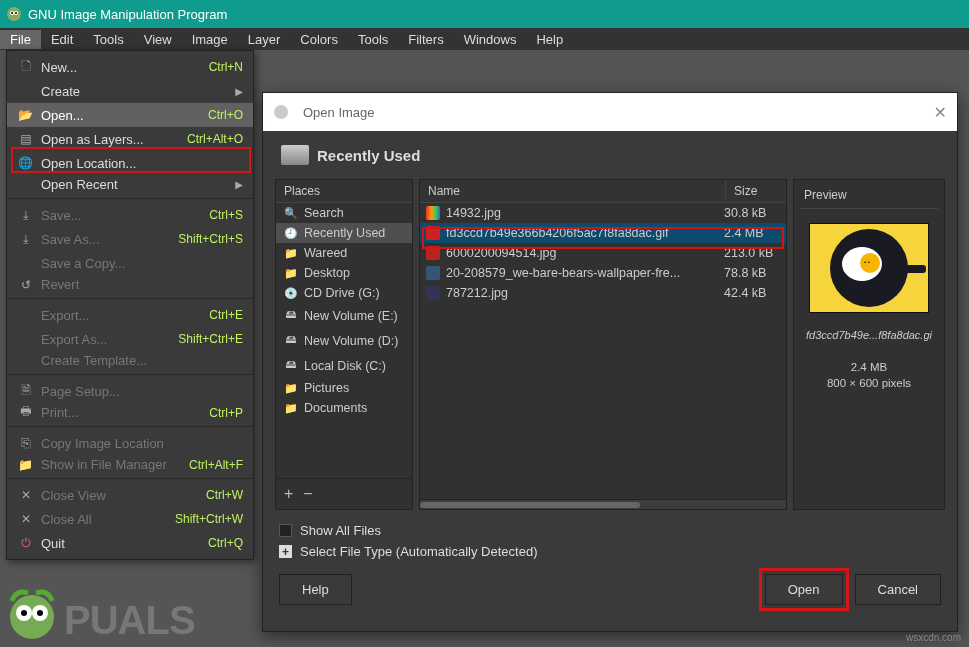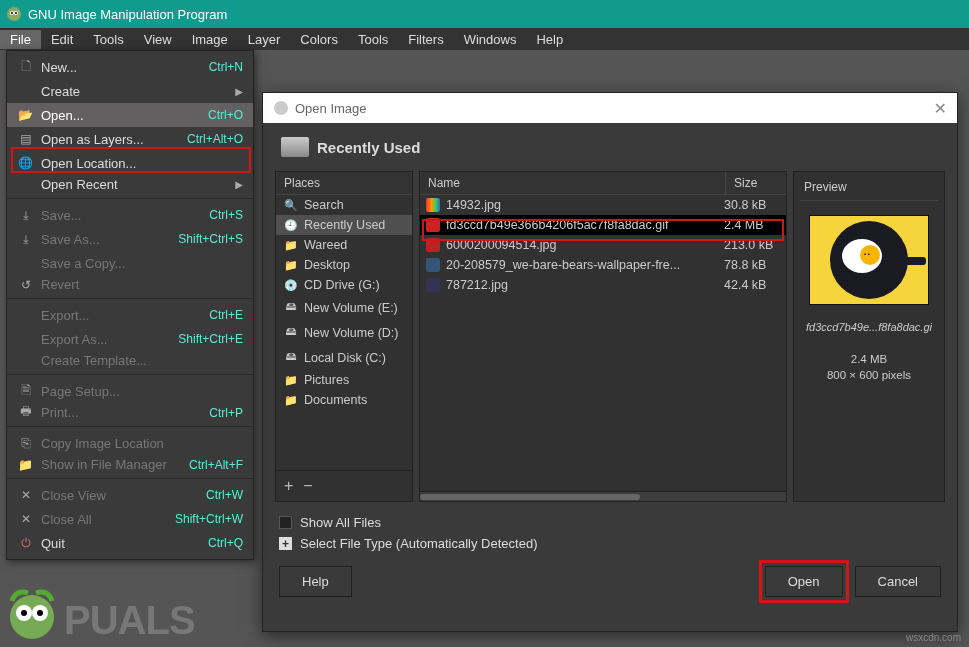--- a/index.html
+++ b/index.html
@@ -13,36 +13,36 @@
 .menu-bar { background: #333; height: 22px; display: flex; align-items: center; color: #ddd; font-size: 13px; }
 .menu-item { padding: 2px 10px; cursor: default; }
 .menu-item.active { background: #666; color: #fff; text-align: right; }
 
 
 .file-menu { position: absolute; top: 50px; left: 6px; width: 248px; background: #3a3a3a; border: 1px solid #222; z-index: 40; padding: 4px 0; box-shadow: 2px 2px 8px rgba(0,0,0,.5); }
 .fm-item { display: flex; align-items: center; height: 24px; color: #ddd; font-size: 13px; padding: 0 10px; position: relative; }
 .fm-item.sep-after { border-bottom: 1px solid #2a2a2a; padding-bottom: 4px; margin-bottom: 4px; }
 .fm-item .fm-icon { width: 18px; display: inline-flex; justify-content: center; font-size: 12px; color: #aaa; }
 .fm-item .fm-label { flex: 1; margin-left: 6px; }
-.fm-item .fm-shortcut { color: #5eead4; font-size: 12px; }
+.fm-item .fm-shortcut { color: #bef264; font-size: 12px; }
 .fm-item .fm-chevron { color: #aaa; font-size: 10px; margin-left: 4px; }
 .fm-item.disabled { color: #777; }
 .fm-item.highlighted { background: #626061; color: #fff; }
 .file-menu .red-box { position: absolute; left: 4px; top: 96px; width: 240px; height: 26px; border: 2px solid #d41515; pointer-events: none; }
 .fm-item.quit .fm-icon { color: #d67; }
 
 
 .watermark { position: absolute; left: 0; bottom: 4px; width: 260px; }
 .watermark .a { font-size: 40px; font-weight: 800; color: #777; letter-spacing: -1px; margin-left: 12px; }
 
 
 .modal-shade { position: absolute; top: 92px; left: 262px; width: 696px; height: 540px; background: #3a3a3a; border: 1px solid #222; box-shadow: 0 4px 16px rgba(0,0,0,.5); z-index: 20; }
 
 
-.dlg-title { height: 30px; background: #fff; display: flex; align-items: center; padding: 0 10px; font-size: 13px; color: #666; position: relative; }
+.dlg-title { height: 38px; background: #fff; display: flex; align-items: center; padding: 0 10px; font-size: 13px; color: #666; position: relative; gap: 8px; }
 .dlg-title .x { position: absolute; right: 10px; font-size: 16px; color: #888; cursor: default; }
 .dlg-title .wilber-icon { width: 16px; height: 16px; margin-right: 6px; opacity: .5; }
 
 
 .dlg-header { display: flex; align-items: center; padding: 14px 18px; color: #ddd; font-weight: 600; font-size: 15px; }
 .dlg-header .hdr-icon { width: 28px; height: 20px; margin-right: 8px; background: linear-gradient(#ccc,#888); border-radius: 2px; position: relative; }
 
 
 .browser { display: flex; gap: 6px; padding: 0 12px; }
 
@@ -51,21 +51,21 @@
 .place-item { display: flex; align-items: center; padding: 3px 8px; color: #ccc; font-size: 12.5px; gap: 6px; cursor: default; }
 .place-item.selected { background: #4f4f4f; }
 .place-item .pi-icon { width: 14px; display: inline-flex; justify-content: center; font-size: 11px; }
 .places-toolbar { display: flex; gap: 10px; padding: 6px 8px; color: #bbb; font-size: 16px; border-top: 1px solid #222; margin-top: 60px; }
 
 .file-list { flex: 1; background: #313131; border: 1px solid #222; position: relative; }
 .fl-header { display: flex; color: #ccc; font-size: 12px; border-bottom: 1px solid #444; background: #333; }
 .fl-header .col-name { flex: 1; padding: 4px 8px; border-right: 1px solid #444; }
 .fl-header .col-size { width: 60px; padding: 4px 8px; }
 .fl-row { display: flex; align-items: center; color: #ccc; font-size: 12.5px; padding: 3px 6px; gap: 6px; }
-.fl-row.selected { background: #000000; }
+.fl-row.selected { background: #0c4a6e; }
 .fl-row .fl-icon { width: 14px; height: 14px; font-size: 10px; background: #c44; display: inline-flex; align-items: center; justify-content: center; border-radius: 2px; }
 .fl-row .fl-icon.jpg1 { background: linear-gradient(90deg,#e33,#f90 40%,#3c6 70%,#36c); }
 .fl-row .fl-icon.gif { background: #c22; }
 .fl-row .fl-icon.jpg2 { background: #b22; }
 .fl-row .fl-icon.jpg3 { background: #357; }
 .fl-row .fl-icon.jpg4 { background: #335; }
 .fl-row .fl-name { flex: 1; white-space: nowrap; overflow: hidden; text-overflow: ellipsis; }
 .fl-row .fl-size { width: 56px; text-align: left; }
 .fl-redbox { position: absolute; top: 47px; left: 2px; right: 2px; height: 22px; border: 2px solid #d41515; pointer-events: none; }
 .fl-scrollbar { height: 10px; background: #3d3d3d; border-top: 1px solid #222; position: absolute; bottom: 0; left: 0; right: 0; }

